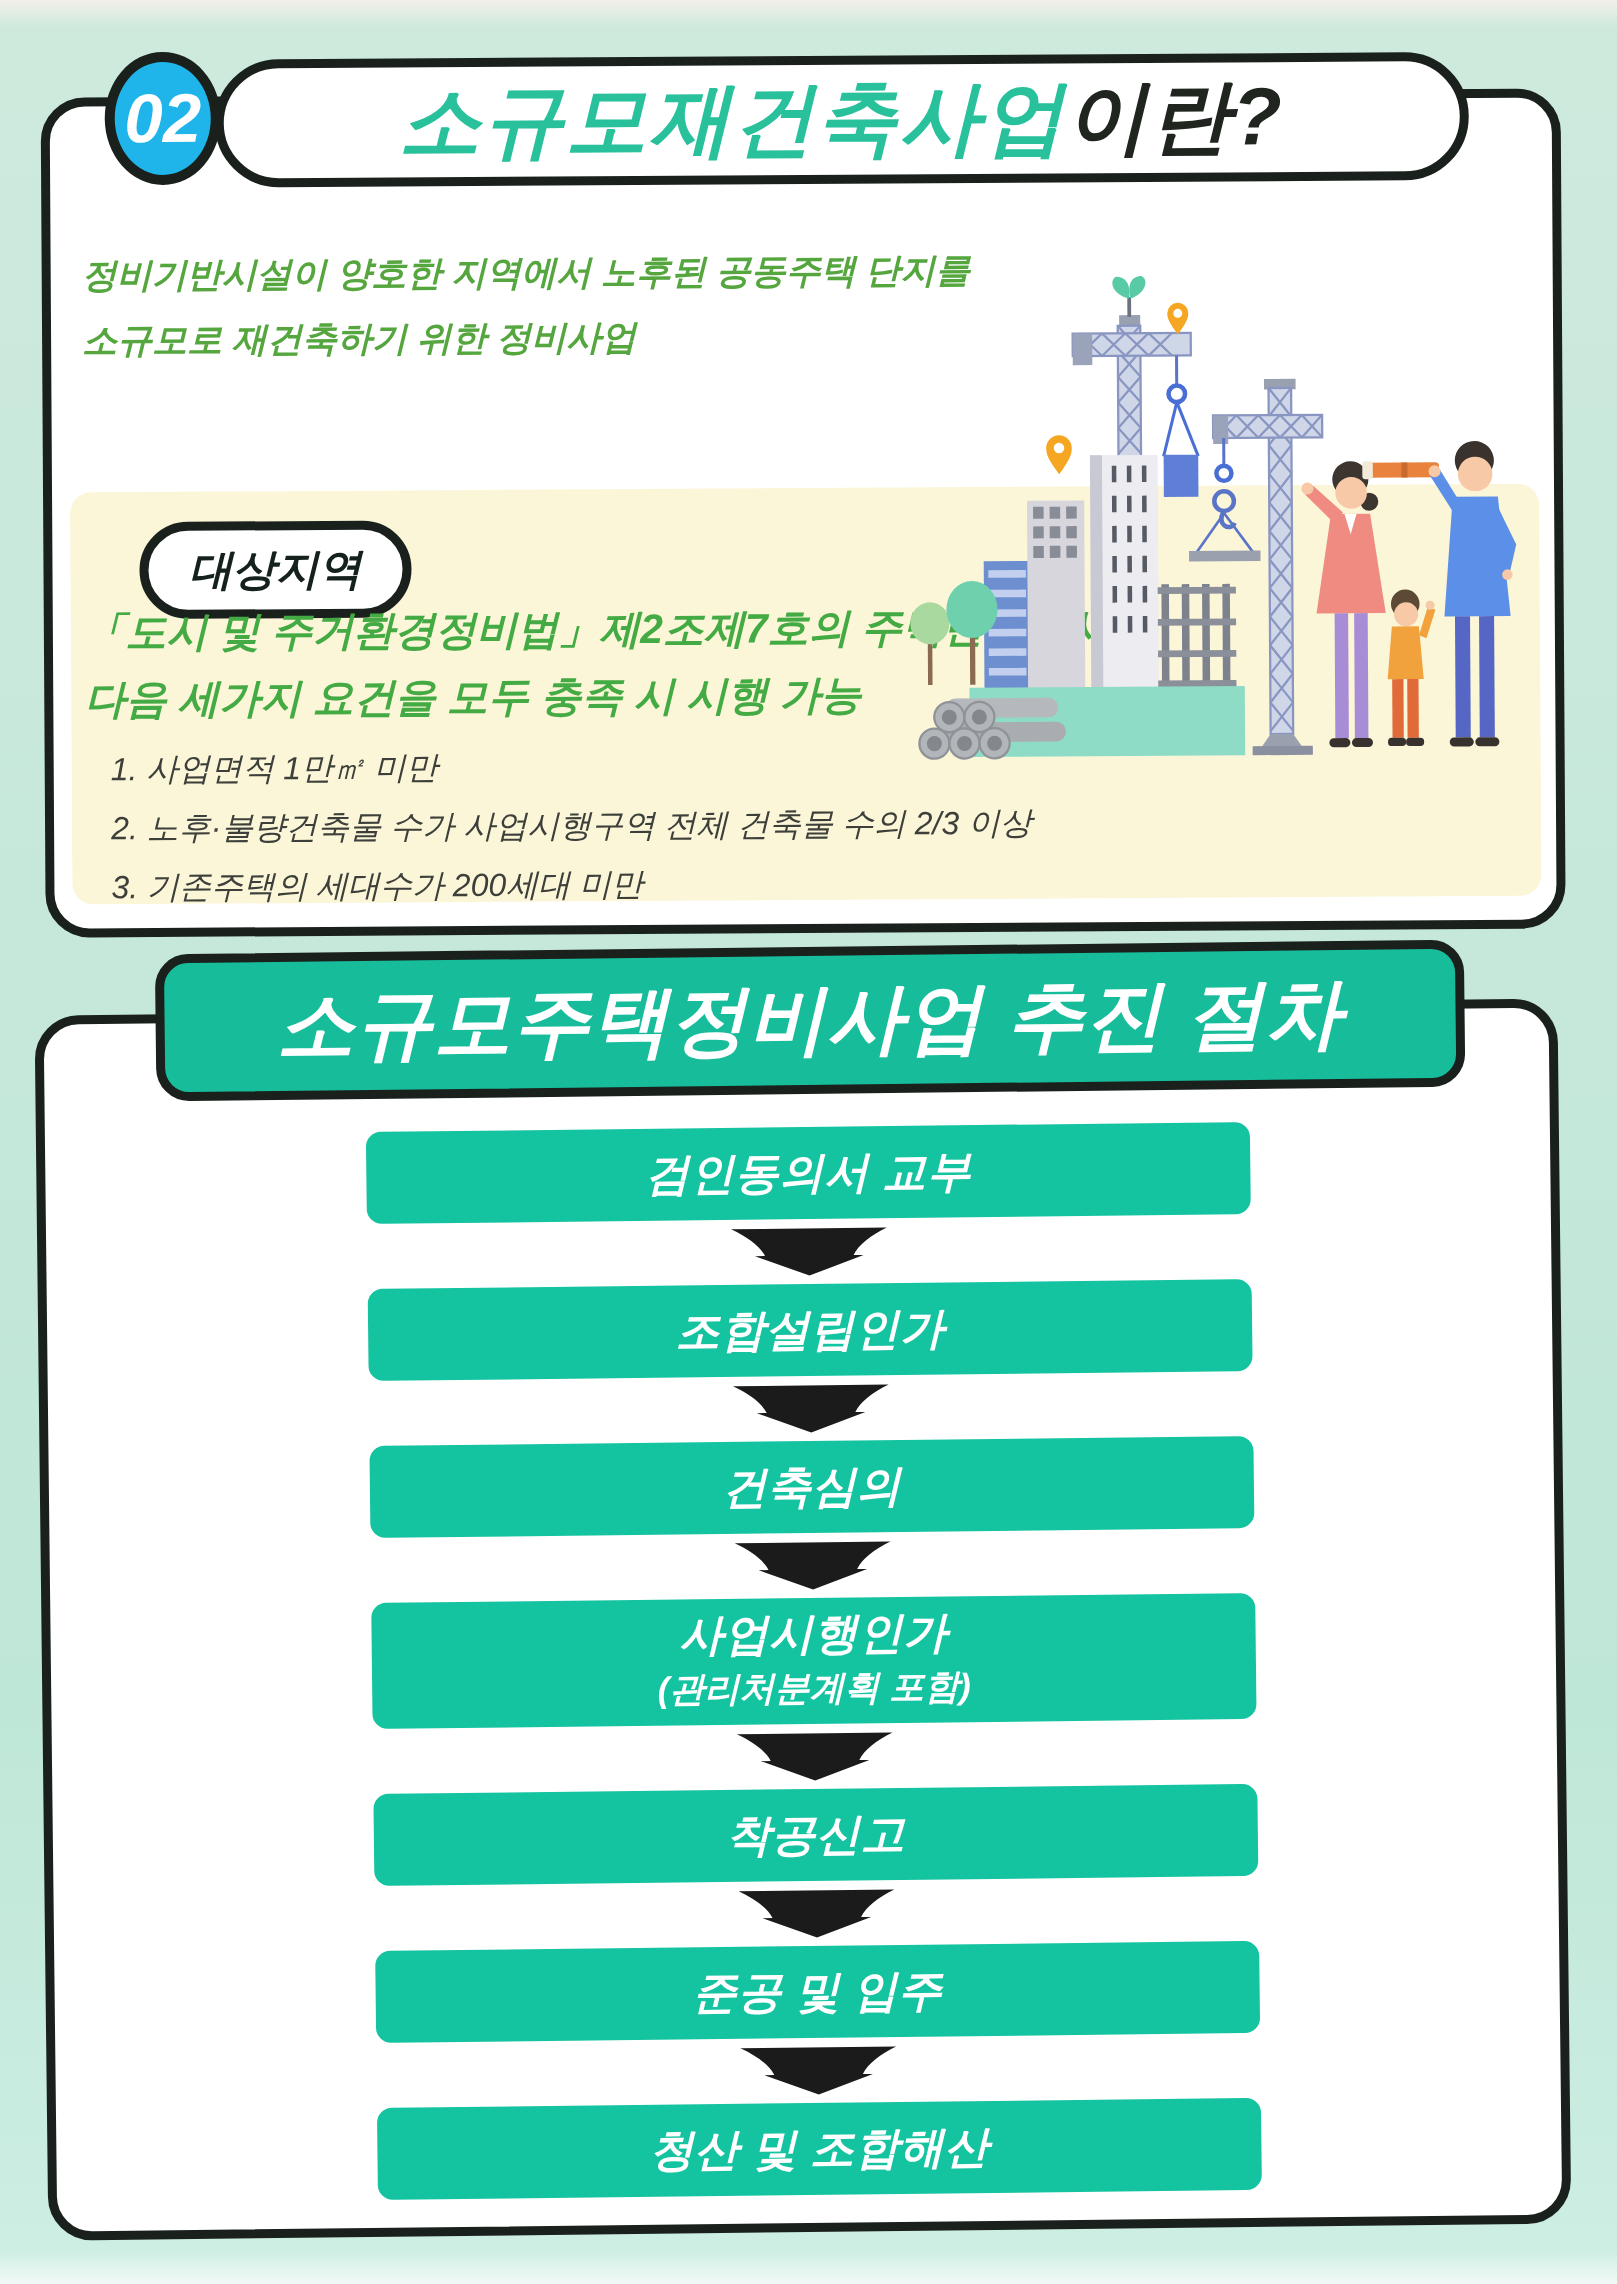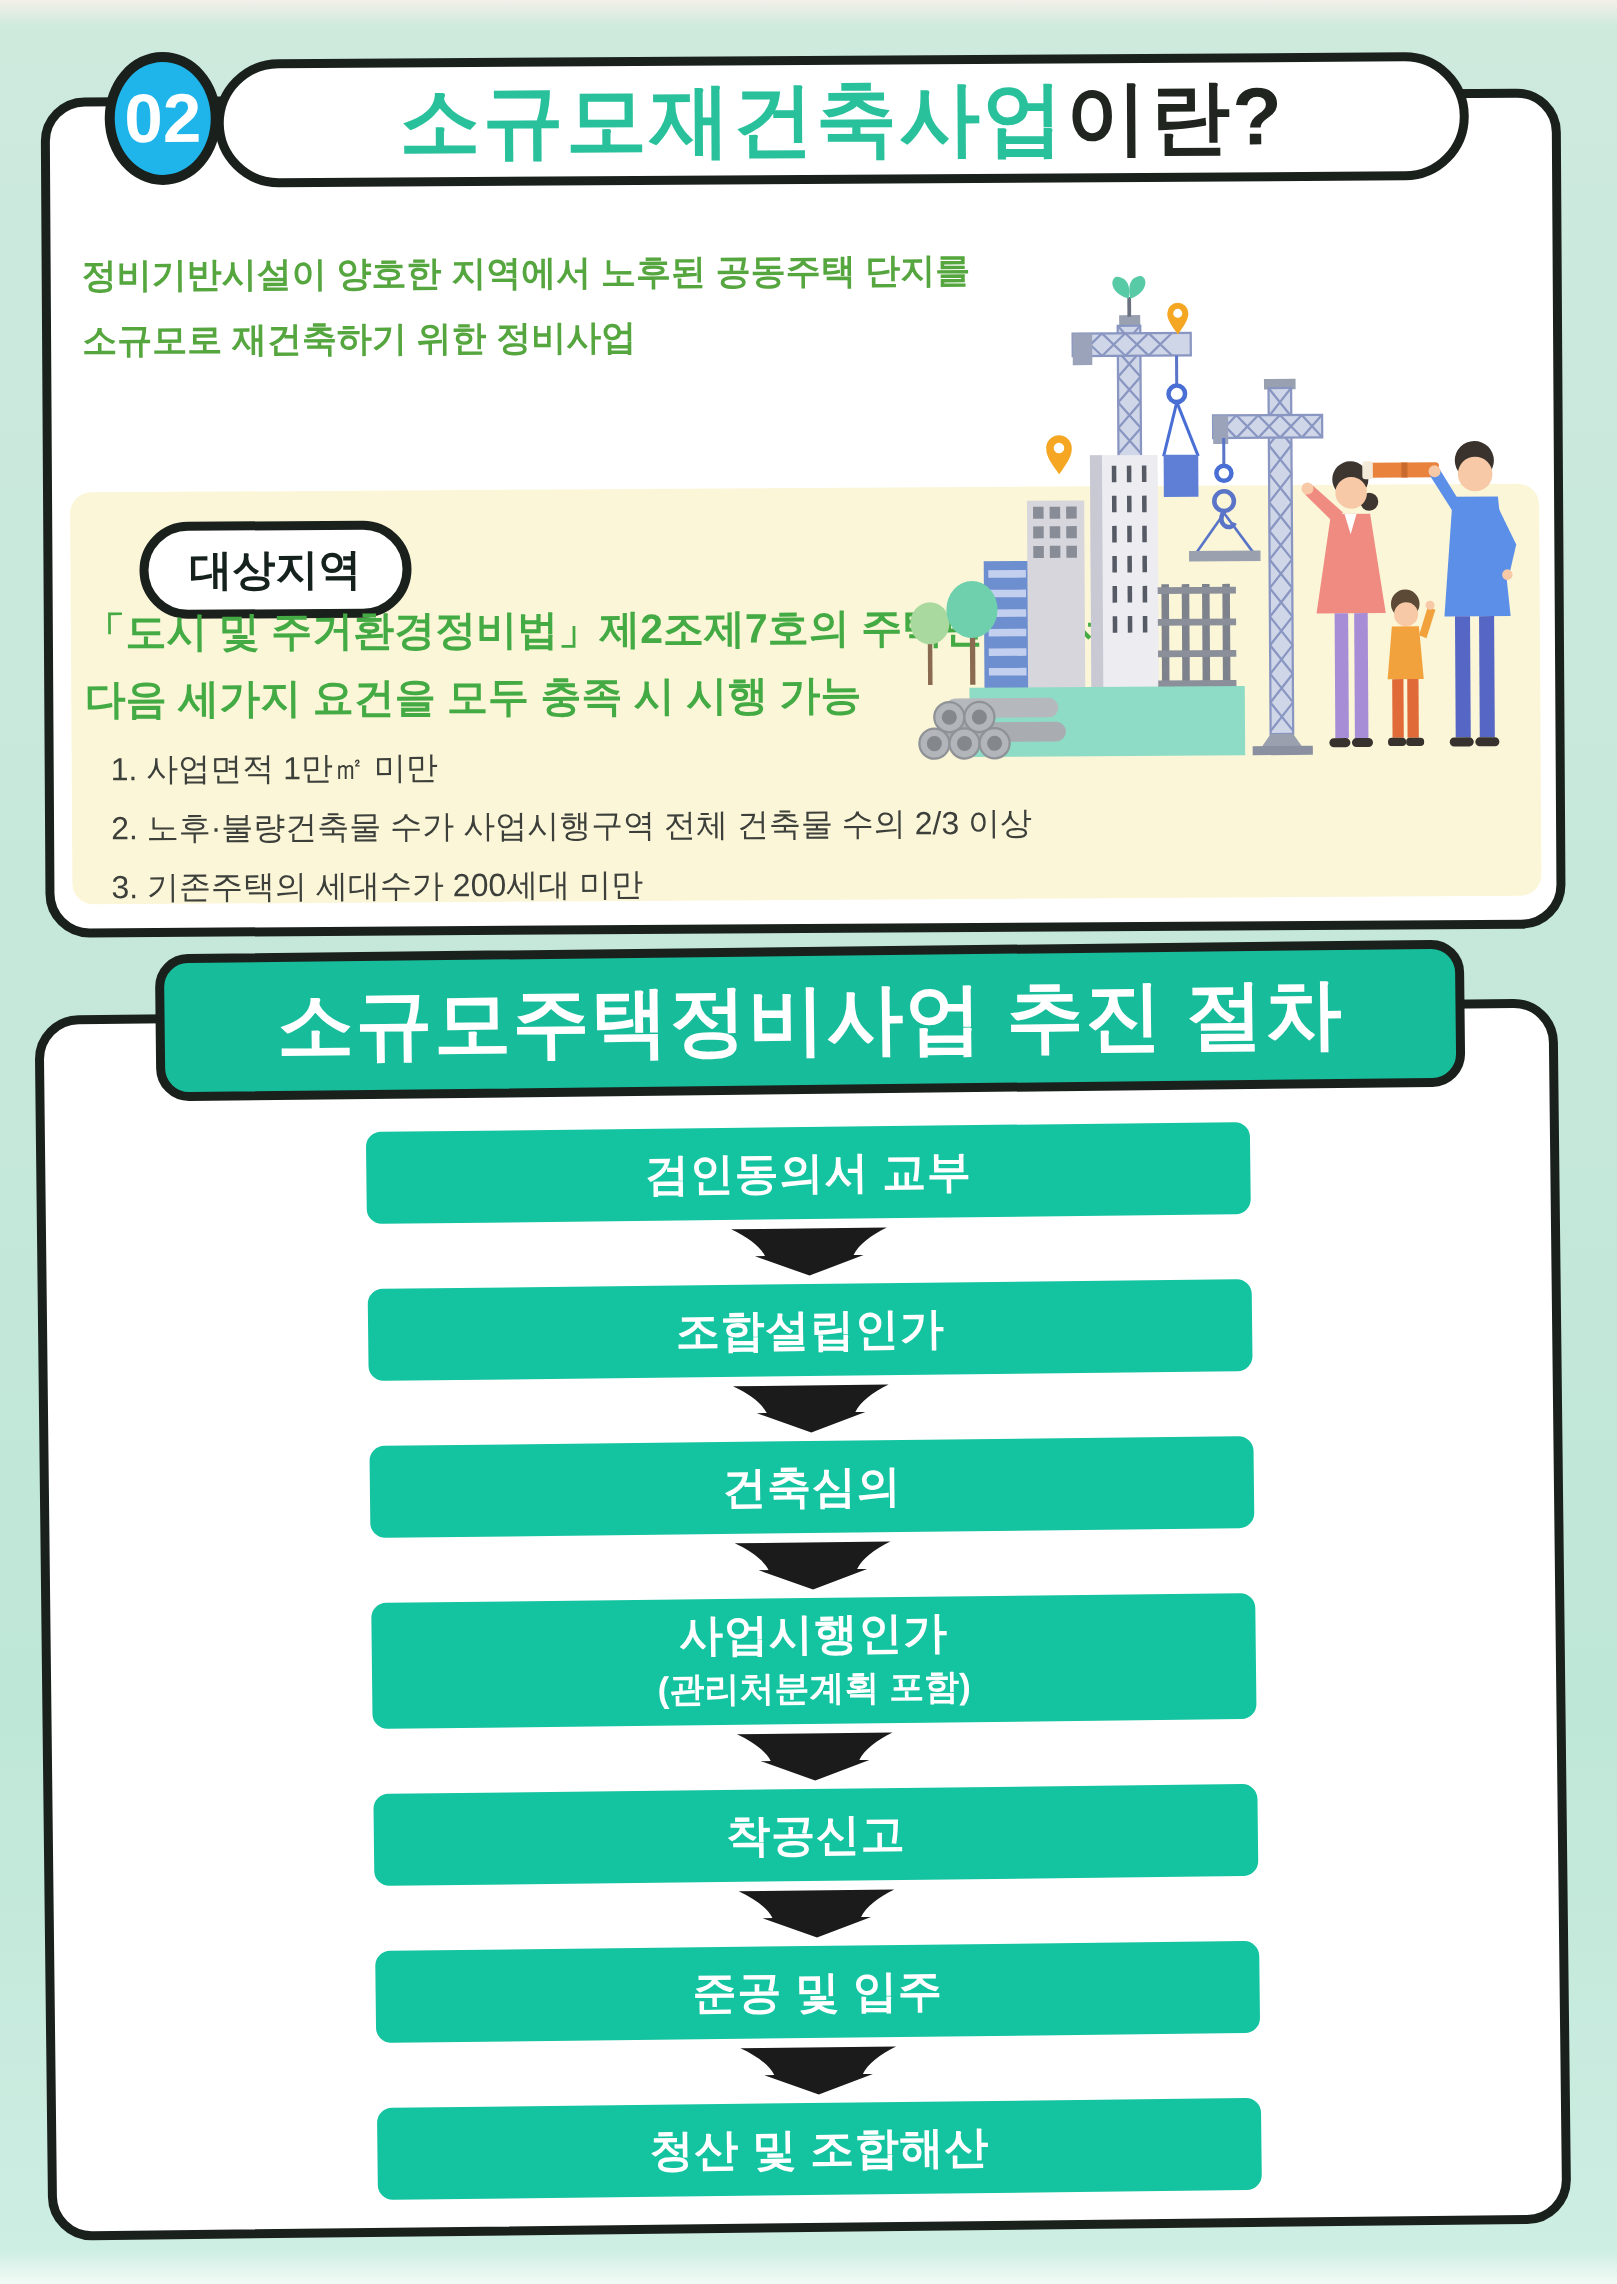--- a/index.html
+++ b/index.html
@@ -3,20 +3,21 @@
 <meta charset="utf-8">
 <style>
   html,body{margin:0;padding:0;}
   body{
     font-family:"Liberation Sans","DejaVu Sans",sans-serif;
     background:#e9f4ee;
   }
   .page{
     position:relative;width:1617px;height:2284px;overflow:hidden;
     background:linear-gradient(180deg,#f3efe9 0%,#cdeadd 1.2%,#c6e8da 40%,#bfe7d7 75%,#cdeee3 98.5%,#f2faf6 100%);
+    font-style:italic;
   }
   .grp{position:absolute;inset:0;}
   .grp1{transform:rotate(-0.35deg);}
   .grp2{transform:rotate(-0.65deg);}
 
   
   .card{position:absolute;background:#ffffff;border:9.8px solid #1a211d;border-radius:44px;}
   .card1{left:47px;top:93px;width:1502px;height:822px;}
   .title-pill{
     position:absolute;left:221px;top:56px;width:1236px;height:110px;

